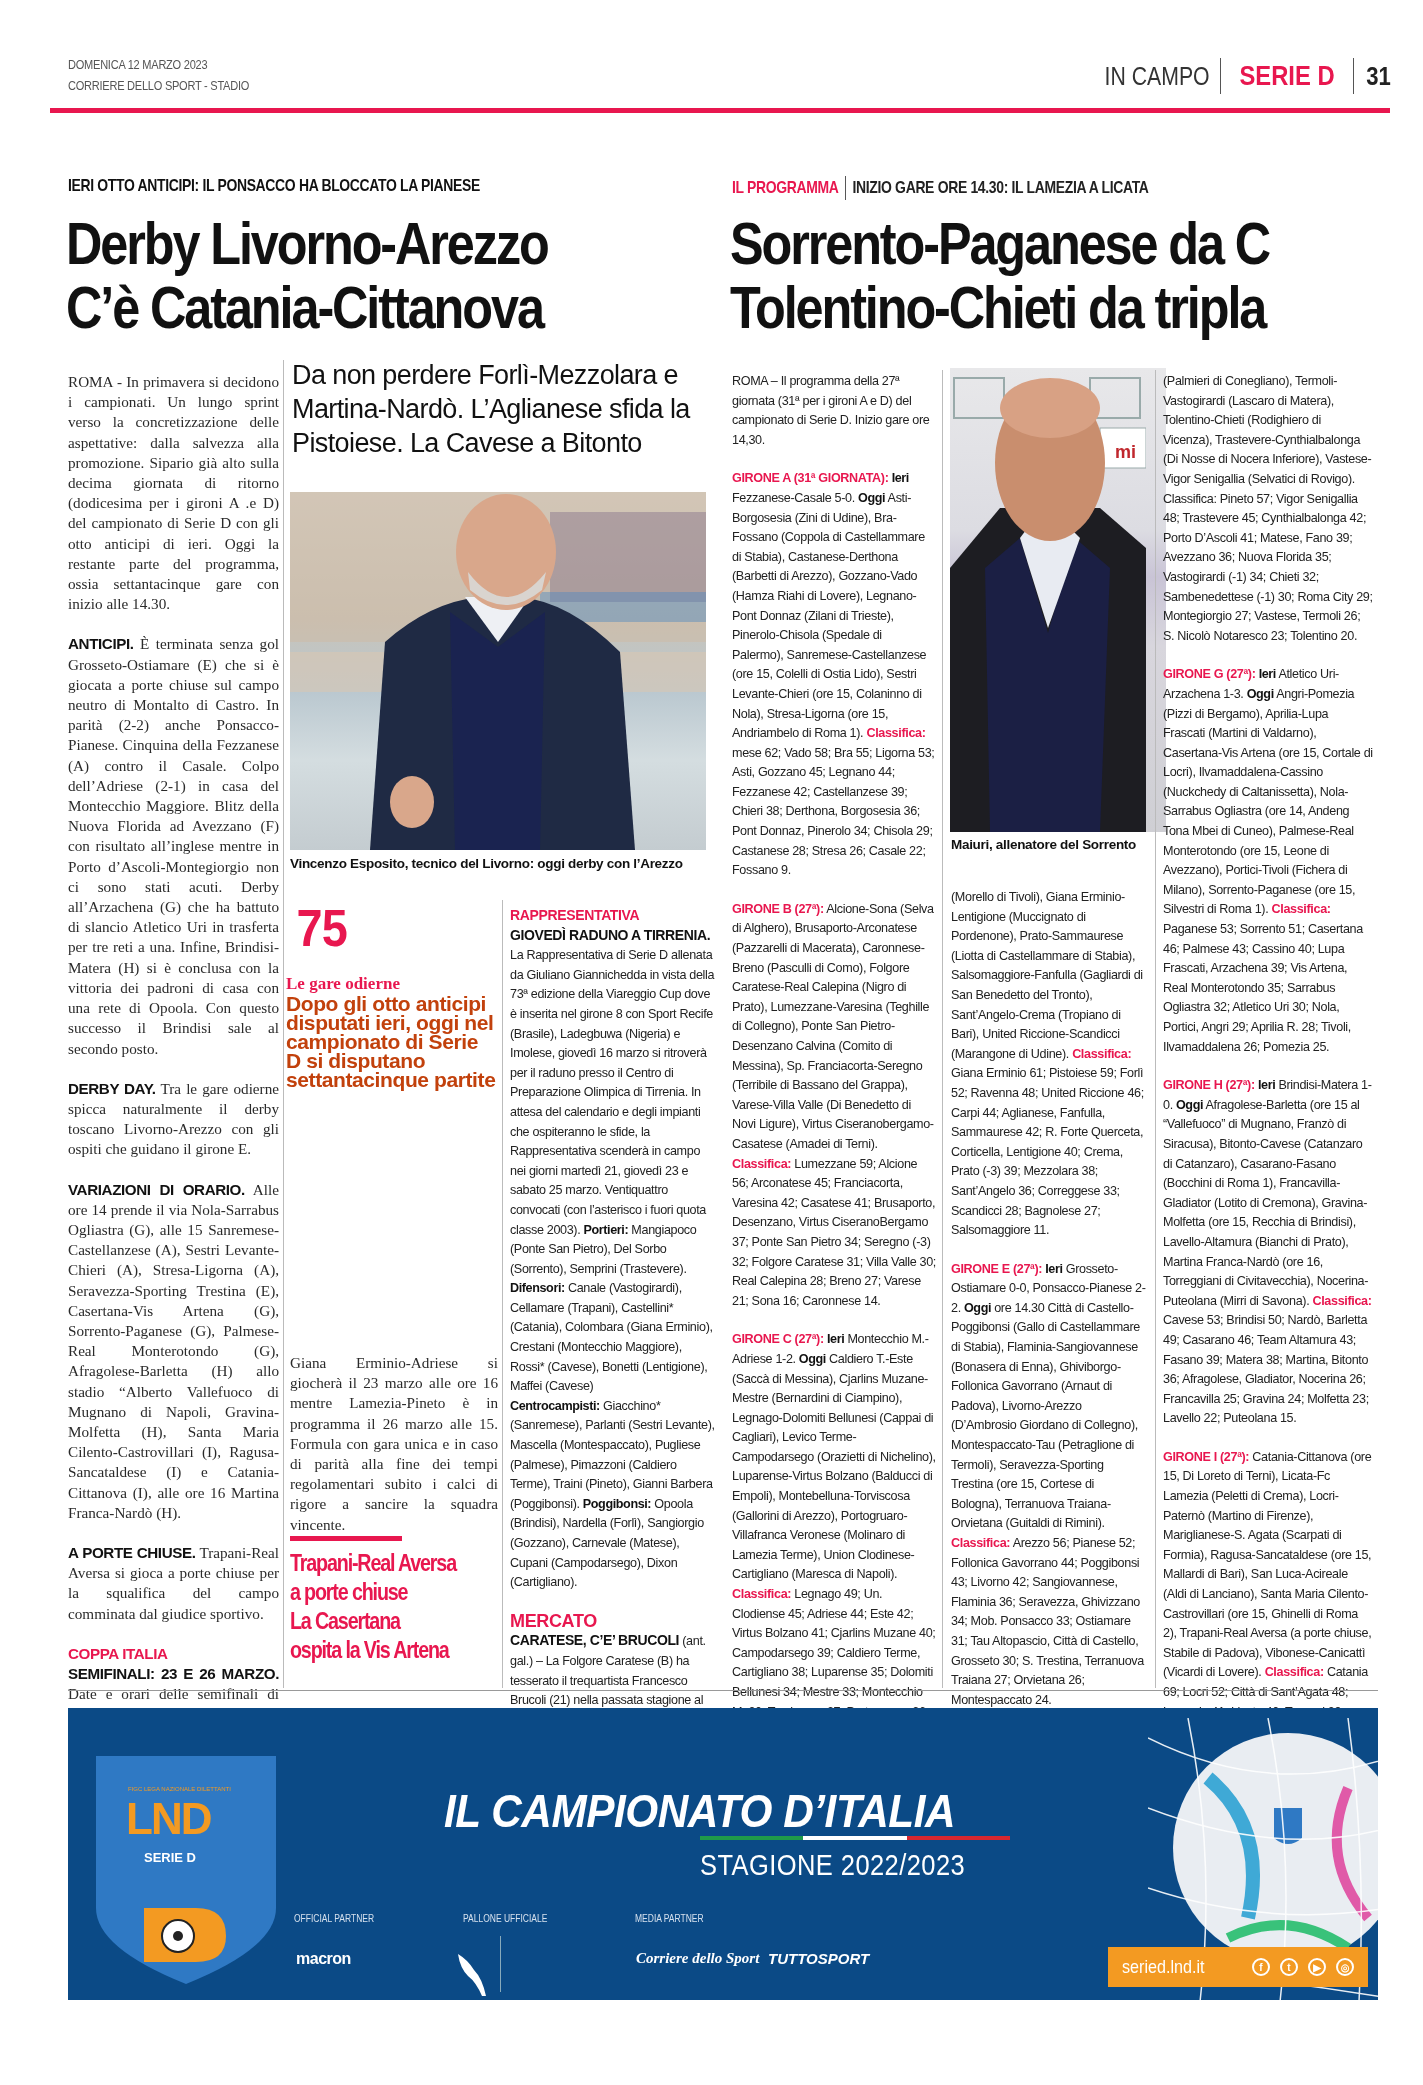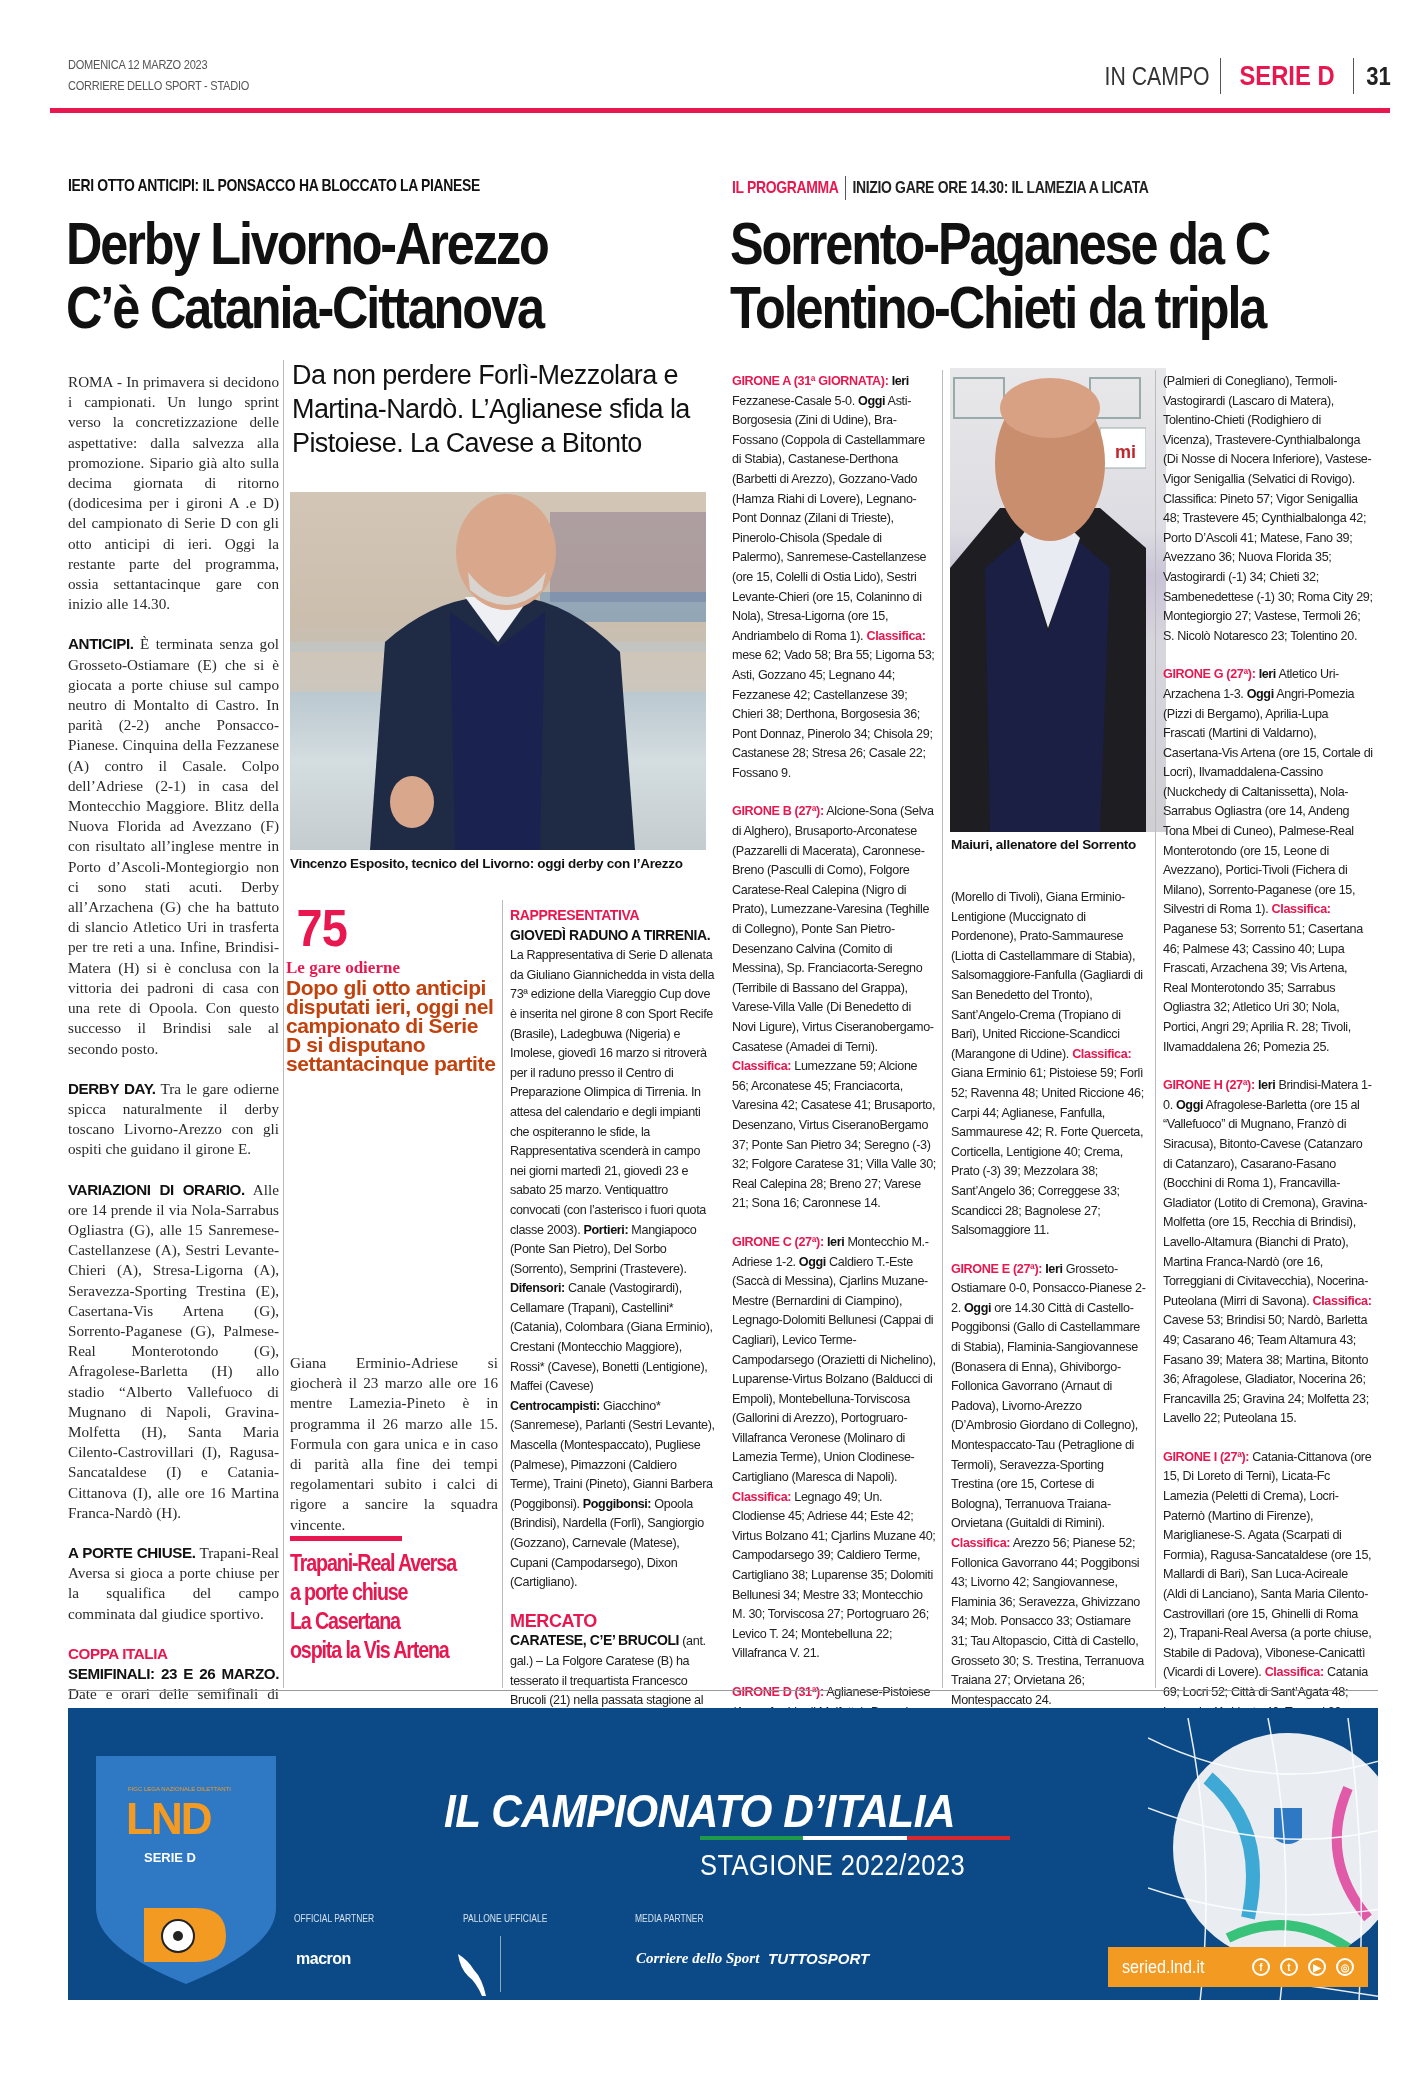--- a/index.html
+++ b/index.html
@@ -44,21 +44,21 @@
 .photo{position:absolute;overflow:hidden}
 #photo1{left:290px;top:492px;width:416px;height:358px;background:linear-gradient(180deg,#d7d2c9 0%,#c9c3b8 35%,#b9c7cf 55%,#d4dde0 75%,#c4ccd0 100%)}
 #photo2{left:950px;top:368px;width:216px;height:464px;background:linear-gradient(180deg,#e8e8ea 0%,#dcdce2 35%,#c9c4d6 45%,#d8d6dd 60%,#cfcfd4 100%)}
 .caption{position:absolute;font-family:"Liberation Sans",sans-serif;font-weight:bold;font-size:13.5px;color:#111;letter-spacing:-.3px;white-space:nowrap}
 #cap1{left:290px;top:856px}
 #cap2{left:951px;top:837px}
 
 
 #stats{left:286px;top:900px;width:210px;text-align:left;font-family:"Liberation Sans",sans-serif}
 .bignum{font-size:52px;font-weight:bold;color:#e8174f;line-height:56px;letter-spacing:-1px;transform:scaleX(.9)}
-.statlab{font-family:"Liberation Serif",serif;font-weight:bold;color:#e8174f;font-size:17px;line-height:20px;margin-top:2px}
+.statlab{font-family:"Liberation Serif",serif;font-weight:bold;color:#e8174f;font-size:17px;line-height:20px;margin-top:18px}
 .statdesc{font-weight:bold;color:#c2410c;font-size:21px;line-height:19px;letter-spacing:-.4px}
 #col2b{left:290px;top:1353px;width:208px}
 #redrule{left:290px;top:1536px;width:112px;height:5px;background:#e8174f}
 #redhead{left:290px;top:1548px;width:210px;font-family:"Liberation Sans",sans-serif;font-weight:bold;font-size:24px;line-height:29px;color:#e8174f;letter-spacing:-1.4px;transform:scaleX(.82);transform-origin:left;white-space:nowrap}
 
 #col3{left:510px;top:906px;width:208px}
 #col4{left:732px;top:372px;width:204px}
 #col5{left:951px;top:888px;width:196px}
 #col6{left:1163px;top:372px;width:210px}
 
@@ -168,20 +168,21 @@
     <span>Opoola (Brindisi), Nardella (Forlì), Sangiorgio (Gozzano), Carnevale (Matese), Cupani (Campodarsego), Dixon (Cartigliano).</span>
   </p>
   <p>
     <span class="lab" style="display:block;font-size:18px">MERCATO</span>
     <b style="font-size:14px">CARATESE, C’E’ BRUCOLI</b>
     <span>(ant. gal.) – La Folgore Caratese (B) ha tesserato il trequartista Francesco Brucoli (21) nella passata stagione al Novara.</span>
   </p>
 </div>
 
 <div class="col small" id="col4">
+  <p>ROMA – Il programma della 27ª giornata (31ª per i gironi A e D) del campionato di Serie D. Inizio gare ore 14,30.</p>
   <p>
     <span class="lab">GIRONE A (31ª GIORNATA):</span>
     <b>Ieri</b> <span>Fezzanese-Casale 5-0.</span>
     <b>Oggi</b> <span>Asti-Borgosesia (Zini di Udine), Bra-Fossano (Coppola di Castellammare di Stabia), Castanese-Derthona (Barbetti di Arezzo), Gozzano-Vado (Hamza Riahi di Lovere), Legnano-Pont Donnaz (Zilani di Trieste), Pinerolo-Chisola (Spedale di Palermo), Sanremese-Castellanzese (ore 15, Colelli di Ostia Lido), Sestri Levante-Chieri (ore 15, Colaninno di Nola), Stresa-Ligorna (ore 15, Andriambelo di Roma 1).</span>
     <span class="lab">Classifica:</span> <span>mese 62; Vado 58; Bra 55; Ligorna 53; Asti, Gozzano 45; Legnano 44; Fezzanese 42; Castellanzese 39; Chieri 38; Derthona, Borgosesia 36; Pont Donnaz, Pinerolo 34; Chisola 29; Castanese 28; Stresa 26; Casale 22; Fossano 9.</span>
   </p>
   <p>
     <span class="lab">GIRONE B (27ª):</span>
     <span>Alcione-Sona (Selva di Alghero), Brusaporto-Arconatese (Pazzarelli di Macerata), Caronnese-Breno (Pasculli di Como), Folgore Caratese-Real Calepina (Nigro di Prato), Lumezzane-Varesina (Teghille di Collegno), Ponte San Pietro-Desenzano Calvina (Comito di Messina), Sp. Franciacorta-Seregno (Terribile di Bassano del Grappa), Varese-Villa Valle (Di Benedetto di Novi Ligure), Virtus Ciseranobergamo-Casatese (Amadei di Terni).</span>
     <span class="lab">Classifica:</span> <span>Lumezzane 59; Alcione 56; Arconatese 45; Franciacorta, Varesina 42; Casatese 41; Brusaporto, Desenzano, Virtus CiseranoBergamo 37; Ponte San Pietro 34; Seregno (-3) 32; Folgore Caratese 31; Villa Valle 30; Real Calepina 28; Breno 27; Varese 21; Sona 16; Caronnese 14.</span>

